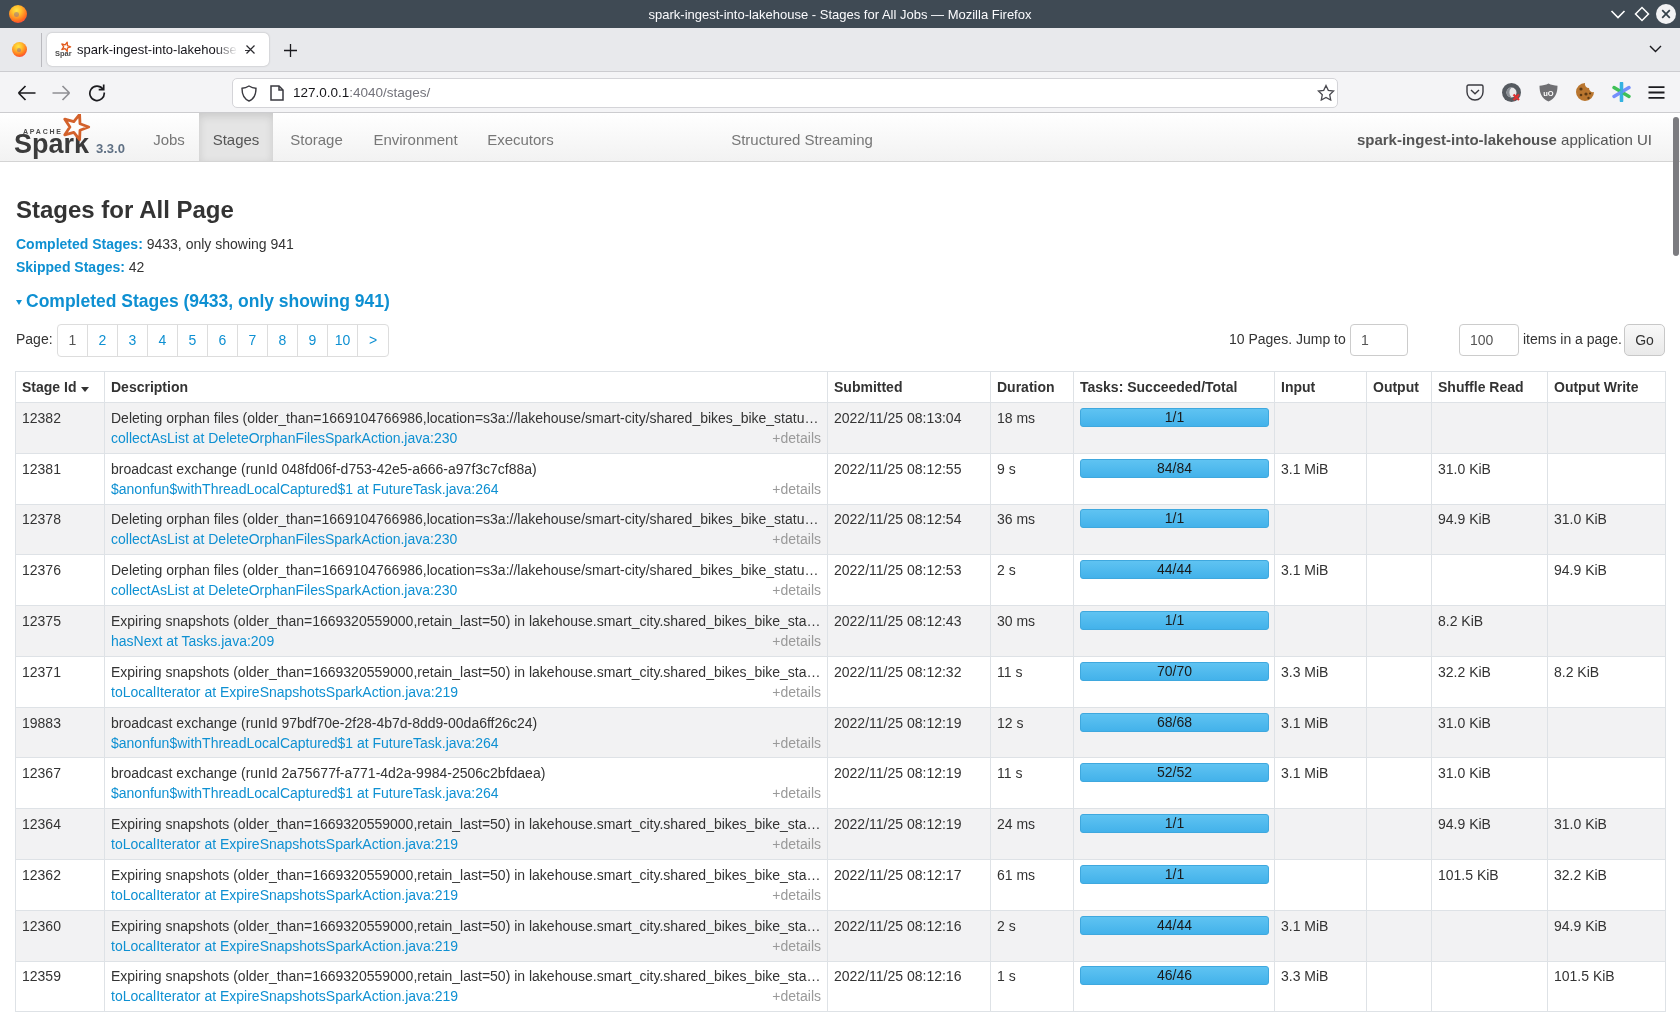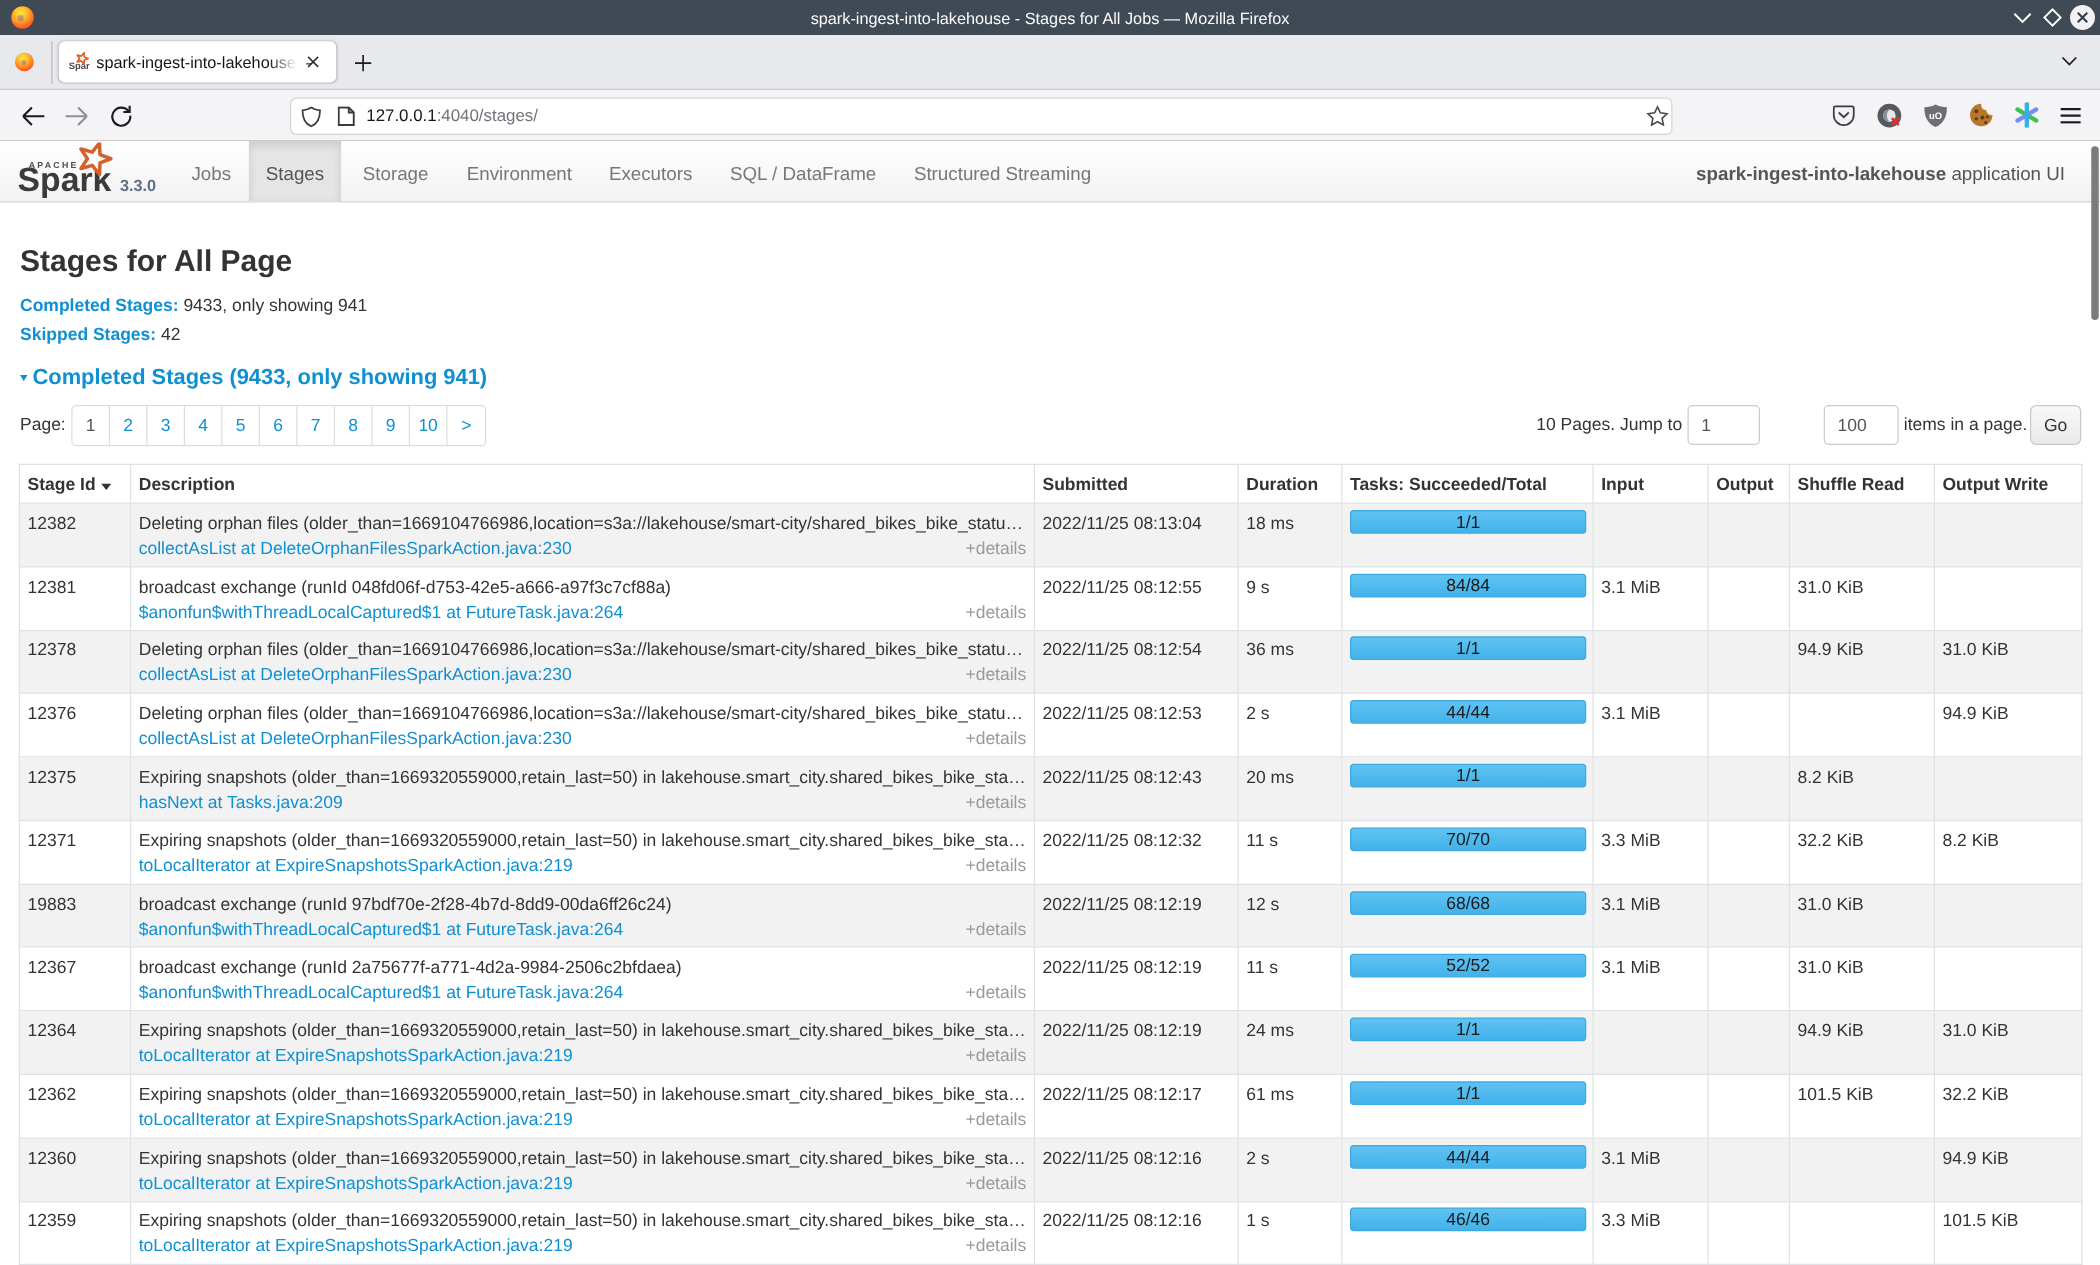--- a/index.html
+++ b/index.html
@@ -170,21 +170,20 @@
   <svg class="abs icon" style="left:1648px;top:14px;" width="17" height="13" viewBox="0 0 17 13">
     <path d="M0.5 1.2 H16.5 M0.5 6.5 H16.5 M0.5 11.8 H16.5" stroke="#1b1b1f" stroke-width="1.8"></path>
       </svg>
 </div>
 <div class="abs" id="sparknav">
 <div class="abs navitem" style="left:139.5px;width:59px;">Jobs</div>
 <div class="abs navitem active" style="left:199px;width:74px;">Stages</div>
 <div class="abs navitem" style="left:276.5px;width:80px;">Storage</div>
 <div class="abs navitem" style="left:359.5px;width:112px;">Environment</div>
 <div class="abs navitem" style="left:473.5px;width:94px;">Executors</div>
-<div class="abs navitem" style="left:570.5px;width:144px;">SQL / DataFrame</div>
 <div class="abs navitem" style="left:717.5px;width:169px;">Structured Streaming</div>
 <div class="abs" id="appname"><b>spark-ingest-into-lakehouse</b> application UI</div>
 </div>
     <svg class="abs icon" style="left:14px;top:114px;" width="112" height="46" viewBox="0 0 112 46">
   <text x="9" y="20" font-size="7" font-weight="bold" letter-spacing="1.8" fill="#4d4d4d" font-family="Liberation Sans,sans-serif">APACHE</text>
   <text x="0" y="39" font-size="27" font-weight="bold" fill="#3b3b3b" font-family="Liberation Sans,sans-serif">Spark</text>
   <path d="M65.6 0.4 L66.0 9.7 L74.7 13.0 L66.0 16.3 L65.6 25.6 L59.8 18.3 L50.8 20.8 L55.9 13.0 L50.8 5.2 L59.8 7.7 Z" fill="#fdfdfd" stroke="#d3612b" stroke-width="2.8" stroke-linejoin="round"></path>
 </svg>
     <div class="abs" id="version">3.3.0</div>
 <h1 class="abs pagetitle" style="left:16px;top:197px;">Stages for All Page</h1>
@@ -316,21 +315,21 @@
 <tr class="odd">
           <td>12375</td>
 <td class="desc">
             <div class="l1">Expiring snapshots (older_than=1669320559000,retain_last=50) in lakehouse.smart_city.shared_bikes_bike_status_eav</div>
             <div class="l2">
               <a>hasNext at Tasks.java:209</a>
               <span class="details">+details</span>
             </div>
           </td>
 <td>2022/11/25 08:12:43</td>
-          <td>20 ms</td>
+          <td>30 ms</td>
           <td>
             <div class="pbar">1/1</div>
           </td>
 <td></td>
           <td></td>
           <td>8.2 KiB</td>
           <td></td>
         </tr>
 <tr>
           <td>12371</td>

